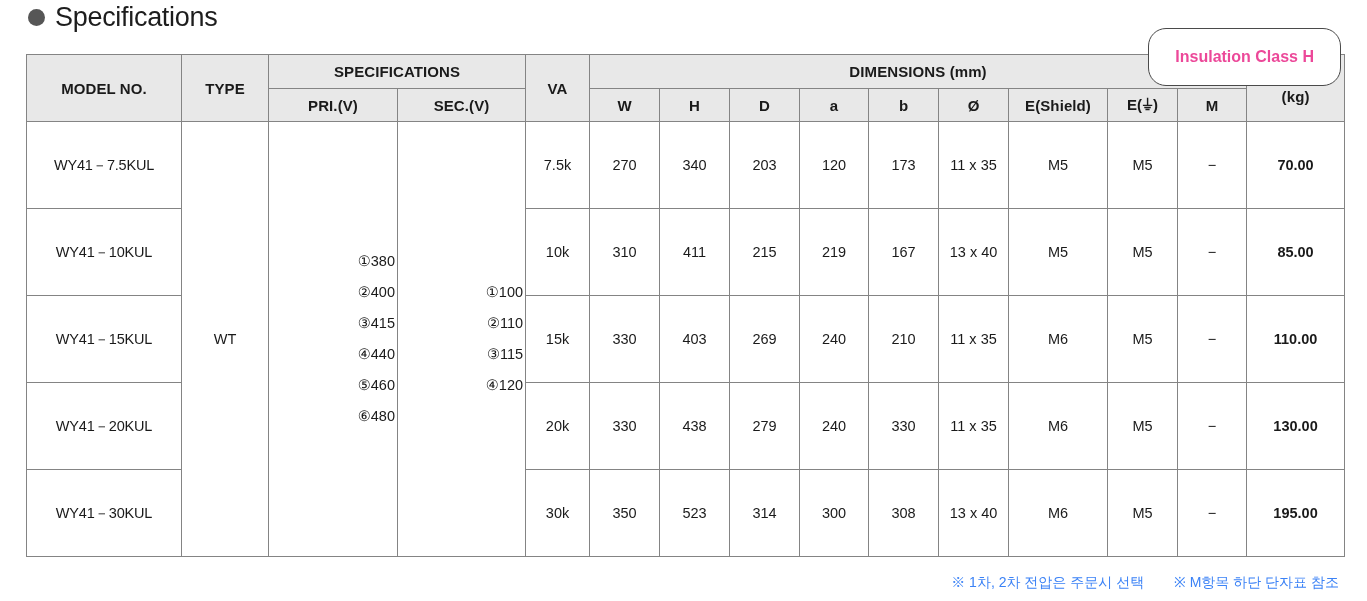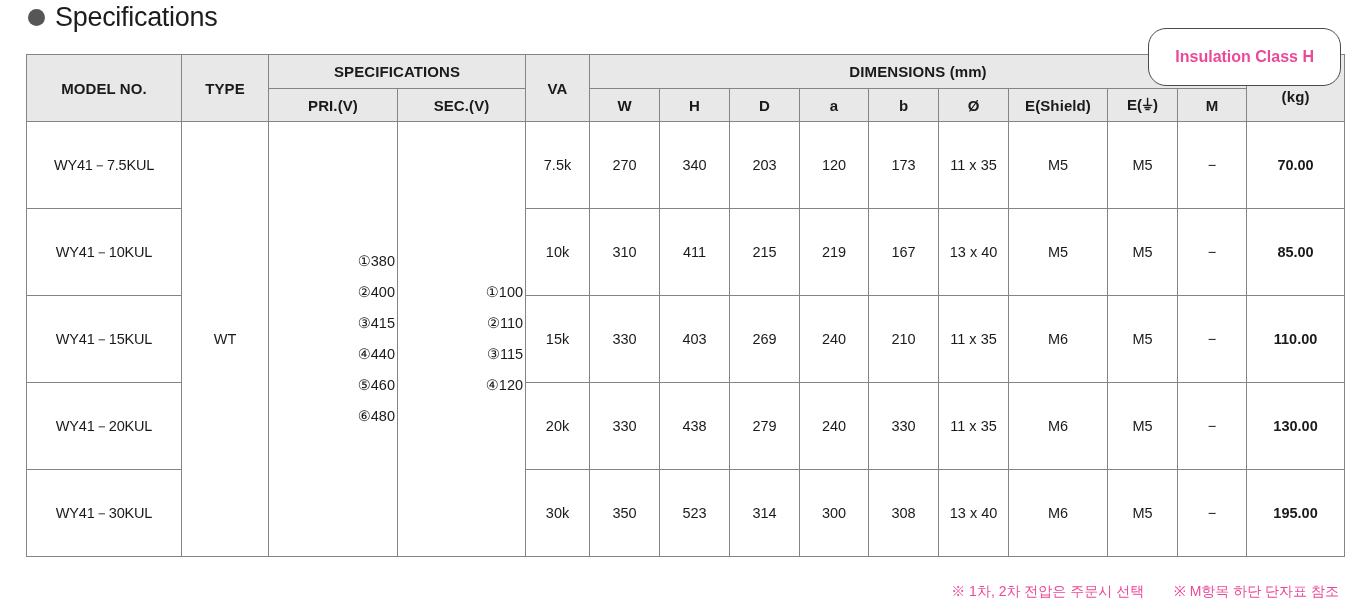--- a/index.html
+++ b/index.html
@@ -102,25 +102,25 @@
     line-height: 31px;
     padding: 4px 0;
   }
   .volt-cell .v-line { display: block; white-space: nowrap; text-align: right; }
   .small-cell { font-size: 14.5px; }
   .weight-cell { font-size: 14.5px; font-weight: bold; }
   .two-line { line-height: 1.25; }
 
   
   .footnotes {
-    margin-top: 24px;
+    margin-top: 15px;
     text-align: right;
     padding-right: 4px;
     font-size: 14px;
-    color: #ec4899;
+    color: #3b82f6;
   }
   .footnotes span { margin-left: 26px; white-space: nowrap; }
 </style>
 </head>
 <body>
 
 <div class="page">
 
   <div class="header-row">
     <div class="title-wrap">

